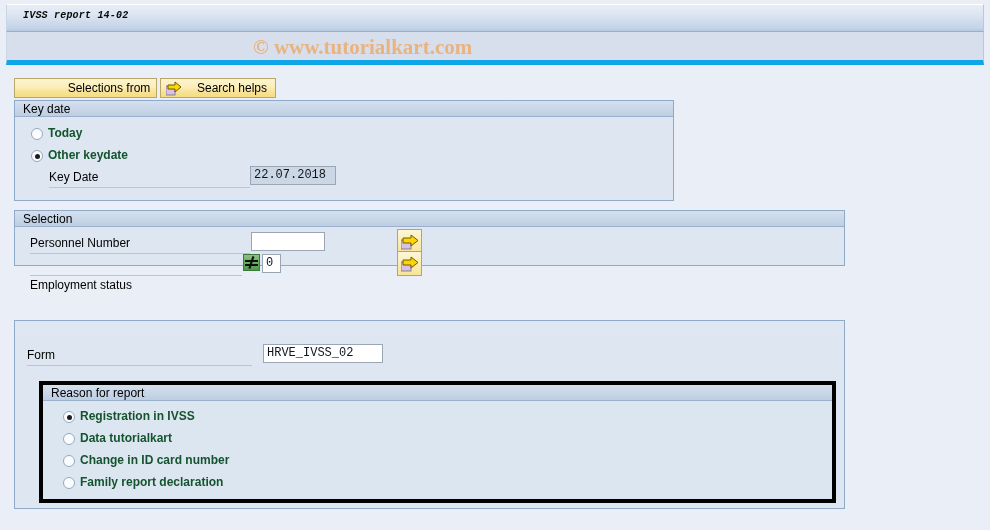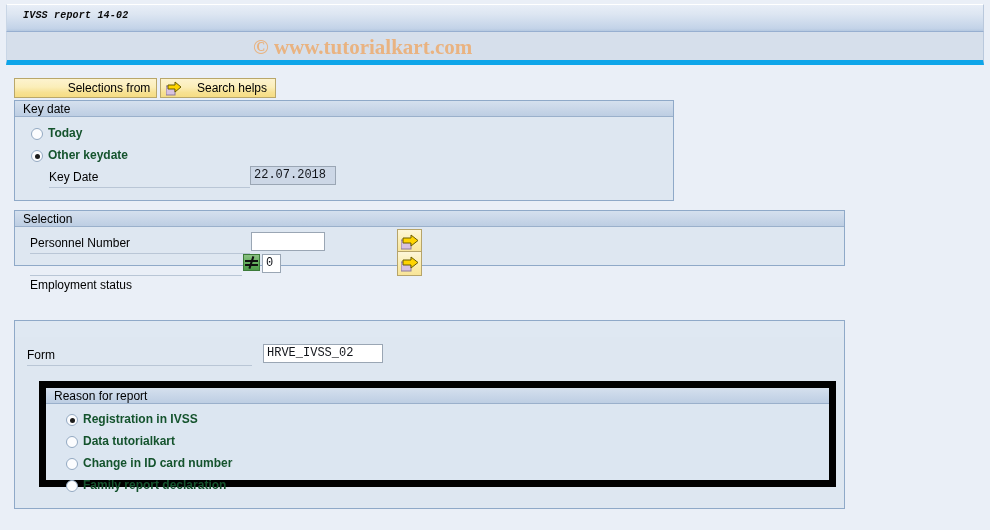--- a/index.html
+++ b/index.html
@@ -164,22 +164,22 @@
   #grp-report-data {
     left: 14px;
     top: 320px;
     width: 831px;
     height: 189px;
   }
   #grp-reason {
     left: 24px;
     top: 44px;
     width: 797px;
-    height: 106px;
-    border: 7px solid #000000;
+    height: 122px;
+    border: 4px solid #000000;
     background: #dce6f1;
     box-sizing: border-box;
     position: absolute;
   }
 
   
   .radio-row {
     position: absolute;
     height: 18px;
     white-space: nowrap;

